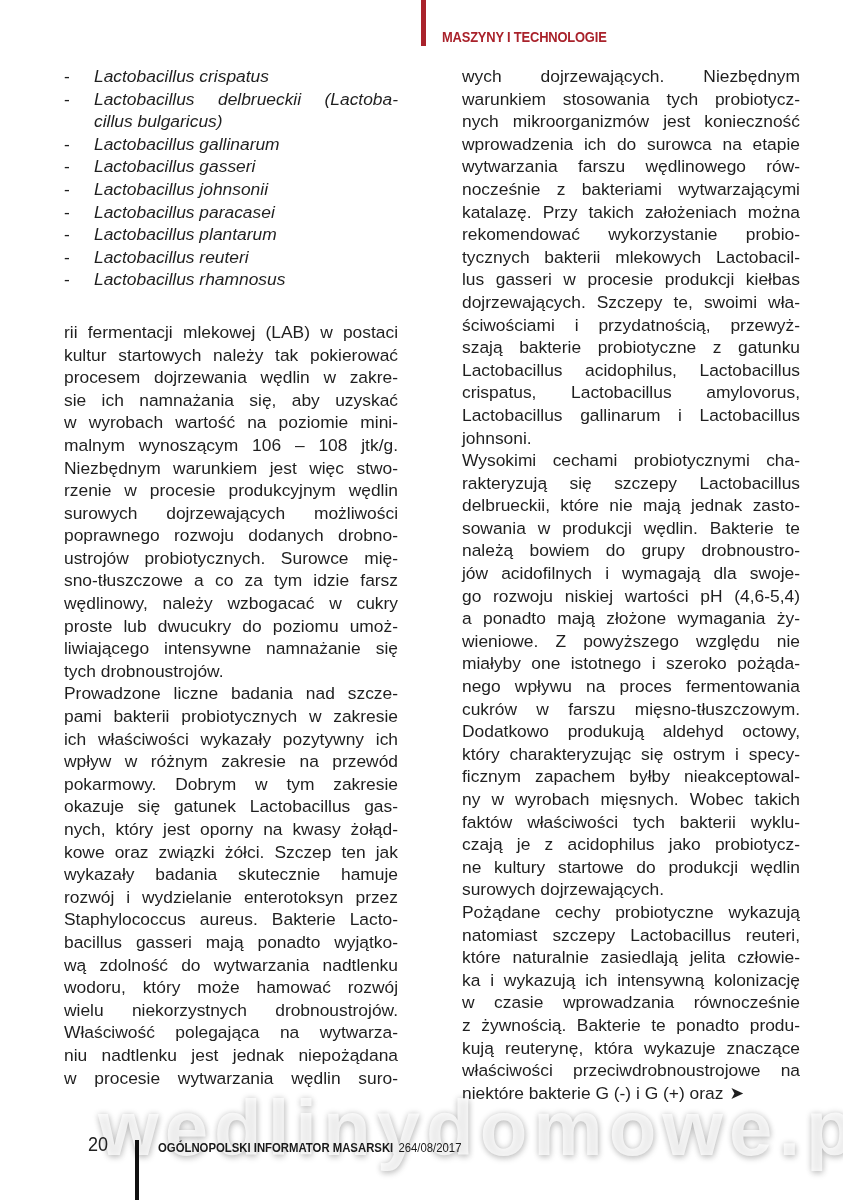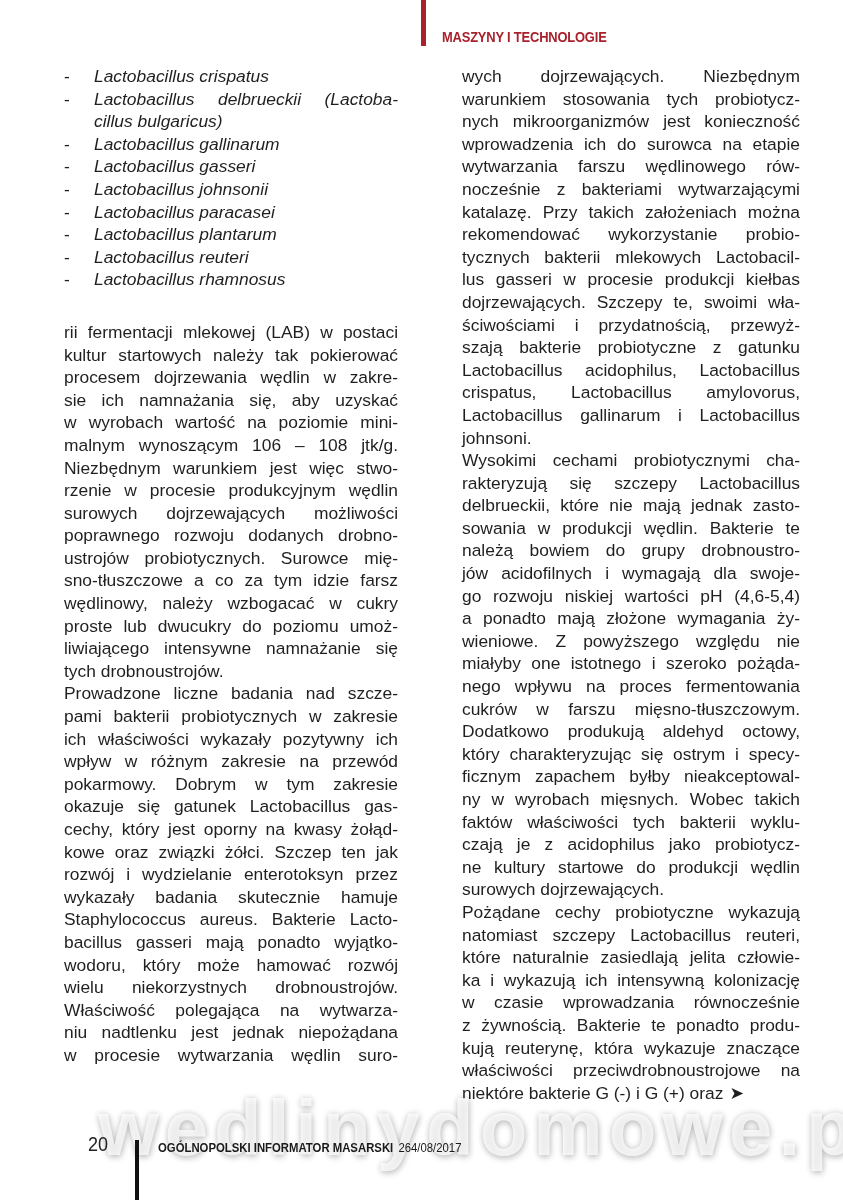--- a/index.html
+++ b/index.html
@@ -87,26 +87,27 @@
     <span class="line">wędlinowy, należy wzbogacać w cukry</span>
     <span class="line">proste lub dwucukry do poziomu umoż-</span>
     <span class="line">liwiającego intensywne namnażanie się</span>
     <span class="line last">tych drobnoustrojów.</span>
     <span class="line">Prowadzone liczne badania nad szcze-</span>
     <span class="line">pami bakterii probiotycznych w zakresie</span>
     <span class="line">ich właściwości wykazały pozytywny ich</span>
     <span class="line">wpływ w różnym zakresie na przewód</span>
     <span class="line">pokarmowy. Dobrym w tym zakresie</span>
     <span class="line"><span>okazuje się gatunek </span><span class="it">Lactobacillus gas-</span></span>
-    <span class="line"><span class="it">cechy</span><span>, który jest oporny na kwasy żołąd-</span></span>
+    <span class="line"><span class="it">nych</span><span>, który jest oporny na kwasy żołąd-</span></span>
     <span class="line">kowe oraz związki żółci. Szczep ten jak</span>
+    <span class="line">wykazały badania skutecznie hamuje</span>
     <span class="line">rozwój i wydzielanie enterotoksyn przez</span>
-    <span class="line">wykazały badania skutecznie hamuje</span>
     <span class="line"><span class="it">Staphylococcus aureus</span><span>. </span><span class="it">Bakterie Lacto-</span></span>
     <span class="line"><span class="it">bacillus gasseri</span><span> mają ponadto wyjątko-</span></span>
+    <span class="line">wą zdolność do wytwarzania nadtlenku</span>
     <span class="line">wodoru, który może hamować rozwój</span>
     <span class="line">wielu niekorzystnych drobnoustrojów.</span>
     <span class="line">Właściwość polegająca na wytwarza-</span>
     <span class="line">niu nadtlenku jest jednak niepożądana</span>
     <span class="line">w procesie wytwarzania wędlin suro-</span>
   </div>
 </div>
 
 <div class="col col-right">
   <span class="line">wych dojrzewających. Niezbędnym</span>

